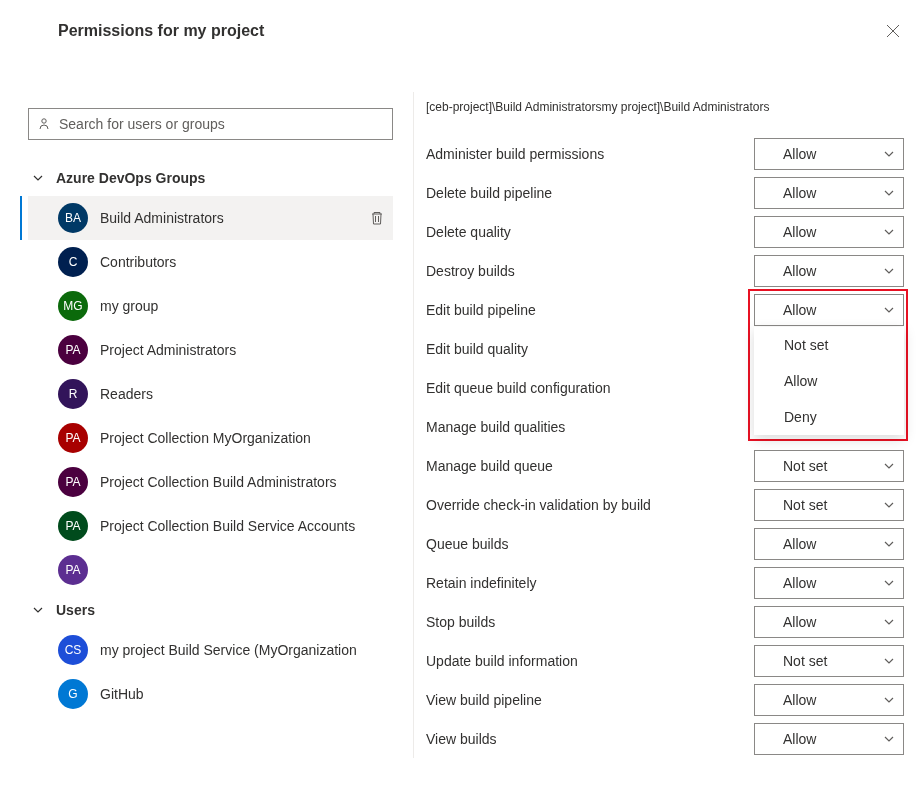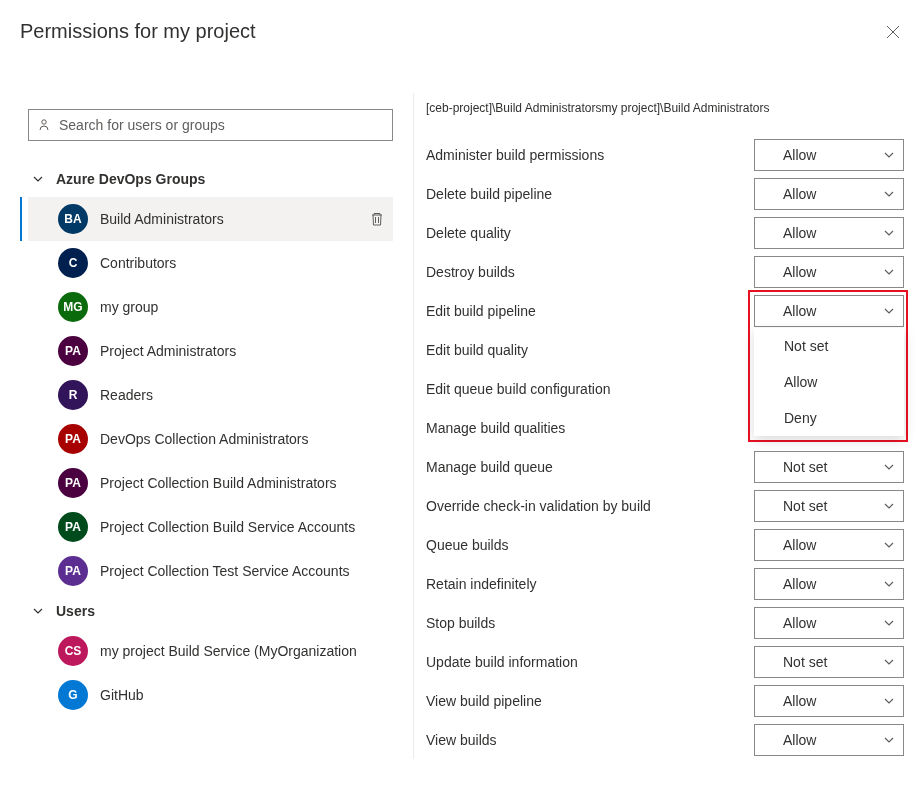--- a/index.html
+++ b/index.html
@@ -1,32 +1,32 @@
 <!DOCTYPE html>
 <html><head>
 <meta charset="utf-8">
 <style>
   * { box-sizing: border-box; margin: 0; padding: 0; font-family: "Segoe UI", -apple-system, sans-serif; }
   body { background: #fff; color: #323130; font-size: 14px; width: 924px; height: 786px; overflow: hidden; }
   .header { display: flex; justify-content: space-between; align-items: center; padding: 20px 20px 0 20px; }
-  .header h1 { font-size: 20px; font-weight: 400; }
+  .header h1 { font-size: 16px; font-weight: 700; margin-left: 38px; }
   .close-btn { background: none; border: none; font-size: 16px; cursor: pointer; color: #605e5c; padding: 4px; }
   .main { display: flex; margin-top: 50px; }
   .left { width: 414px; border-right: 1px solid #edebe9; padding: 16px 20px 0 28px; }
   .right { flex: 1; padding: 0 20px 0 12px; }
   .search-wrap { border: 1px solid #8a8886; height: 32px; display: flex; align-items: center; padding: 0 8px; margin-bottom: 20px; }
   .search-wrap .icon { color: #605e5c; margin-right: 8px; }
   .search-wrap input { border: none; outline: none; flex: 1; font-size: 14px; color: #323130; background: transparent; }
   .search-wrap input::placeholder { color: #605e5c; }
   .section-head { display: flex; align-items: center; font-weight: 600; padding: 10px 0; cursor: pointer; }
   .section-head .chev { margin-right: 12px; margin-left: 4px; }
   .group-item { display: flex; align-items: center; padding: 7px 0 7px 30px; cursor: pointer; position: relative; }
   .group-item.selected { background: #f3f2f1; }
   .group-item.selected::before { content: ""; position: absolute; left: -8px; top: 0; bottom: 0; width: 2px; background: #0078d4; }
-  .avatar { width: 30px; height: 30px; border-radius: 50%; display: flex; align-items: center; justify-content: center; color: #fff; font-size: 12px; font-weight: 700; margin-right: 12px; flex-shrink: 0; }
+  .avatar { width: 30px; height: 30px; border-radius: 50%; display: flex; align-items: center; justify-content: center; color: #fff; font-size: 12px; font-weight: 400; margin-right: 12px; flex-shrink: 0; }
   .group-label { flex: 1; white-space: nowrap; overflow: hidden; text-overflow: ellipsis; }
   .trash { color: #605e5c; margin-right: 8px; cursor: pointer; }
   .breadcrumb { font-weight: 400; padding: 8px 0 20px 0; font-size: 12px; }
   .perm-row { display: flex; align-items: center; justify-content: space-between; height: 39px; gap: 20px; }
   .perm-label { flex: 1; }
   .dropdown { width: 150px; height: 32px; border: 1px solid #8a8886; display: flex; align-items: center; justify-content: space-between; padding: 0 8px 0 28px; background: #fff; cursor: pointer; font-size: 14px; position: relative; }
   .dropdown .chev { color: #605e5c; }
   .highlight-box { position: absolute; border: 2px solid #e81123; pointer-events: none; }
   .dropdown-menu { position: absolute; background: #fff; box-shadow: 0 4px 12px rgba(0,0,0,0.15); width: 150px; z-index: 10; }
   .dropdown-menu .opt { padding: 10px 30px; cursor: pointer; font-size: 14px; }
@@ -85,47 +85,46 @@
         <div class="group-item">
           <div class="avatar" style="background: rgb(75, 0, 63);">PA</div>
           <div class="group-label">Project Administrators</div>
         </div>
         <div class="group-item">
           <div class="avatar" style="background: rgb(50, 20, 90);">R</div>
           <div class="group-label">Readers</div>
         </div>
         <div class="group-item">
           <div class="avatar" style="background: rgb(168, 0, 0);">PA</div>
-          <div class="group-label">DevOps Collection Administrators</div>
+          <div class="group-label">Project Collection MyOrganization</div>
         </div>
         <div class="group-item">
           <div class="avatar" style="background: rgb(75, 0, 63);">PA</div>
           <div class="group-label">Project Collection Build Administrators</div>
         </div>
         <div class="group-item">
           <div class="avatar" style="background: rgb(0, 75, 28);">PA</div>
           <div class="group-label">Project Collection Build Service Accounts</div>
         </div>
         <div class="group-item">
           <div class="avatar" style="background: rgb(92, 46, 145);">PA</div>
-          <div class="group-label">Project Collection Test Service Accounts</div>
         </div>
       </div>
 
     <div class="section-head">
       <span class="chev">
         <svg width="12" height="12" viewBox="0 0 12 12">
             <path d="M2 4 L6 8 L10 4" fill="none" stroke="#323130" stroke-width="1.2"></path>
           </svg>
       </span>
       <span>Users</span>
     </div>
     <div id="users-list">
         <div class="group-item">
-          <div class="avatar" style="background: #be185d;">CS</div>
+          <div class="avatar" style="background: #1d4ed8;">CS</div>
           <div class="group-label">my project Build Service (MyOrganization</div>
         </div>
         <div class="group-item">
           <div class="avatar" style="background: rgb(0, 120, 212);">G</div>
           <div class="group-label">GitHub</div>
         </div>
       </div>
   </div>
 
   <div class="right">

